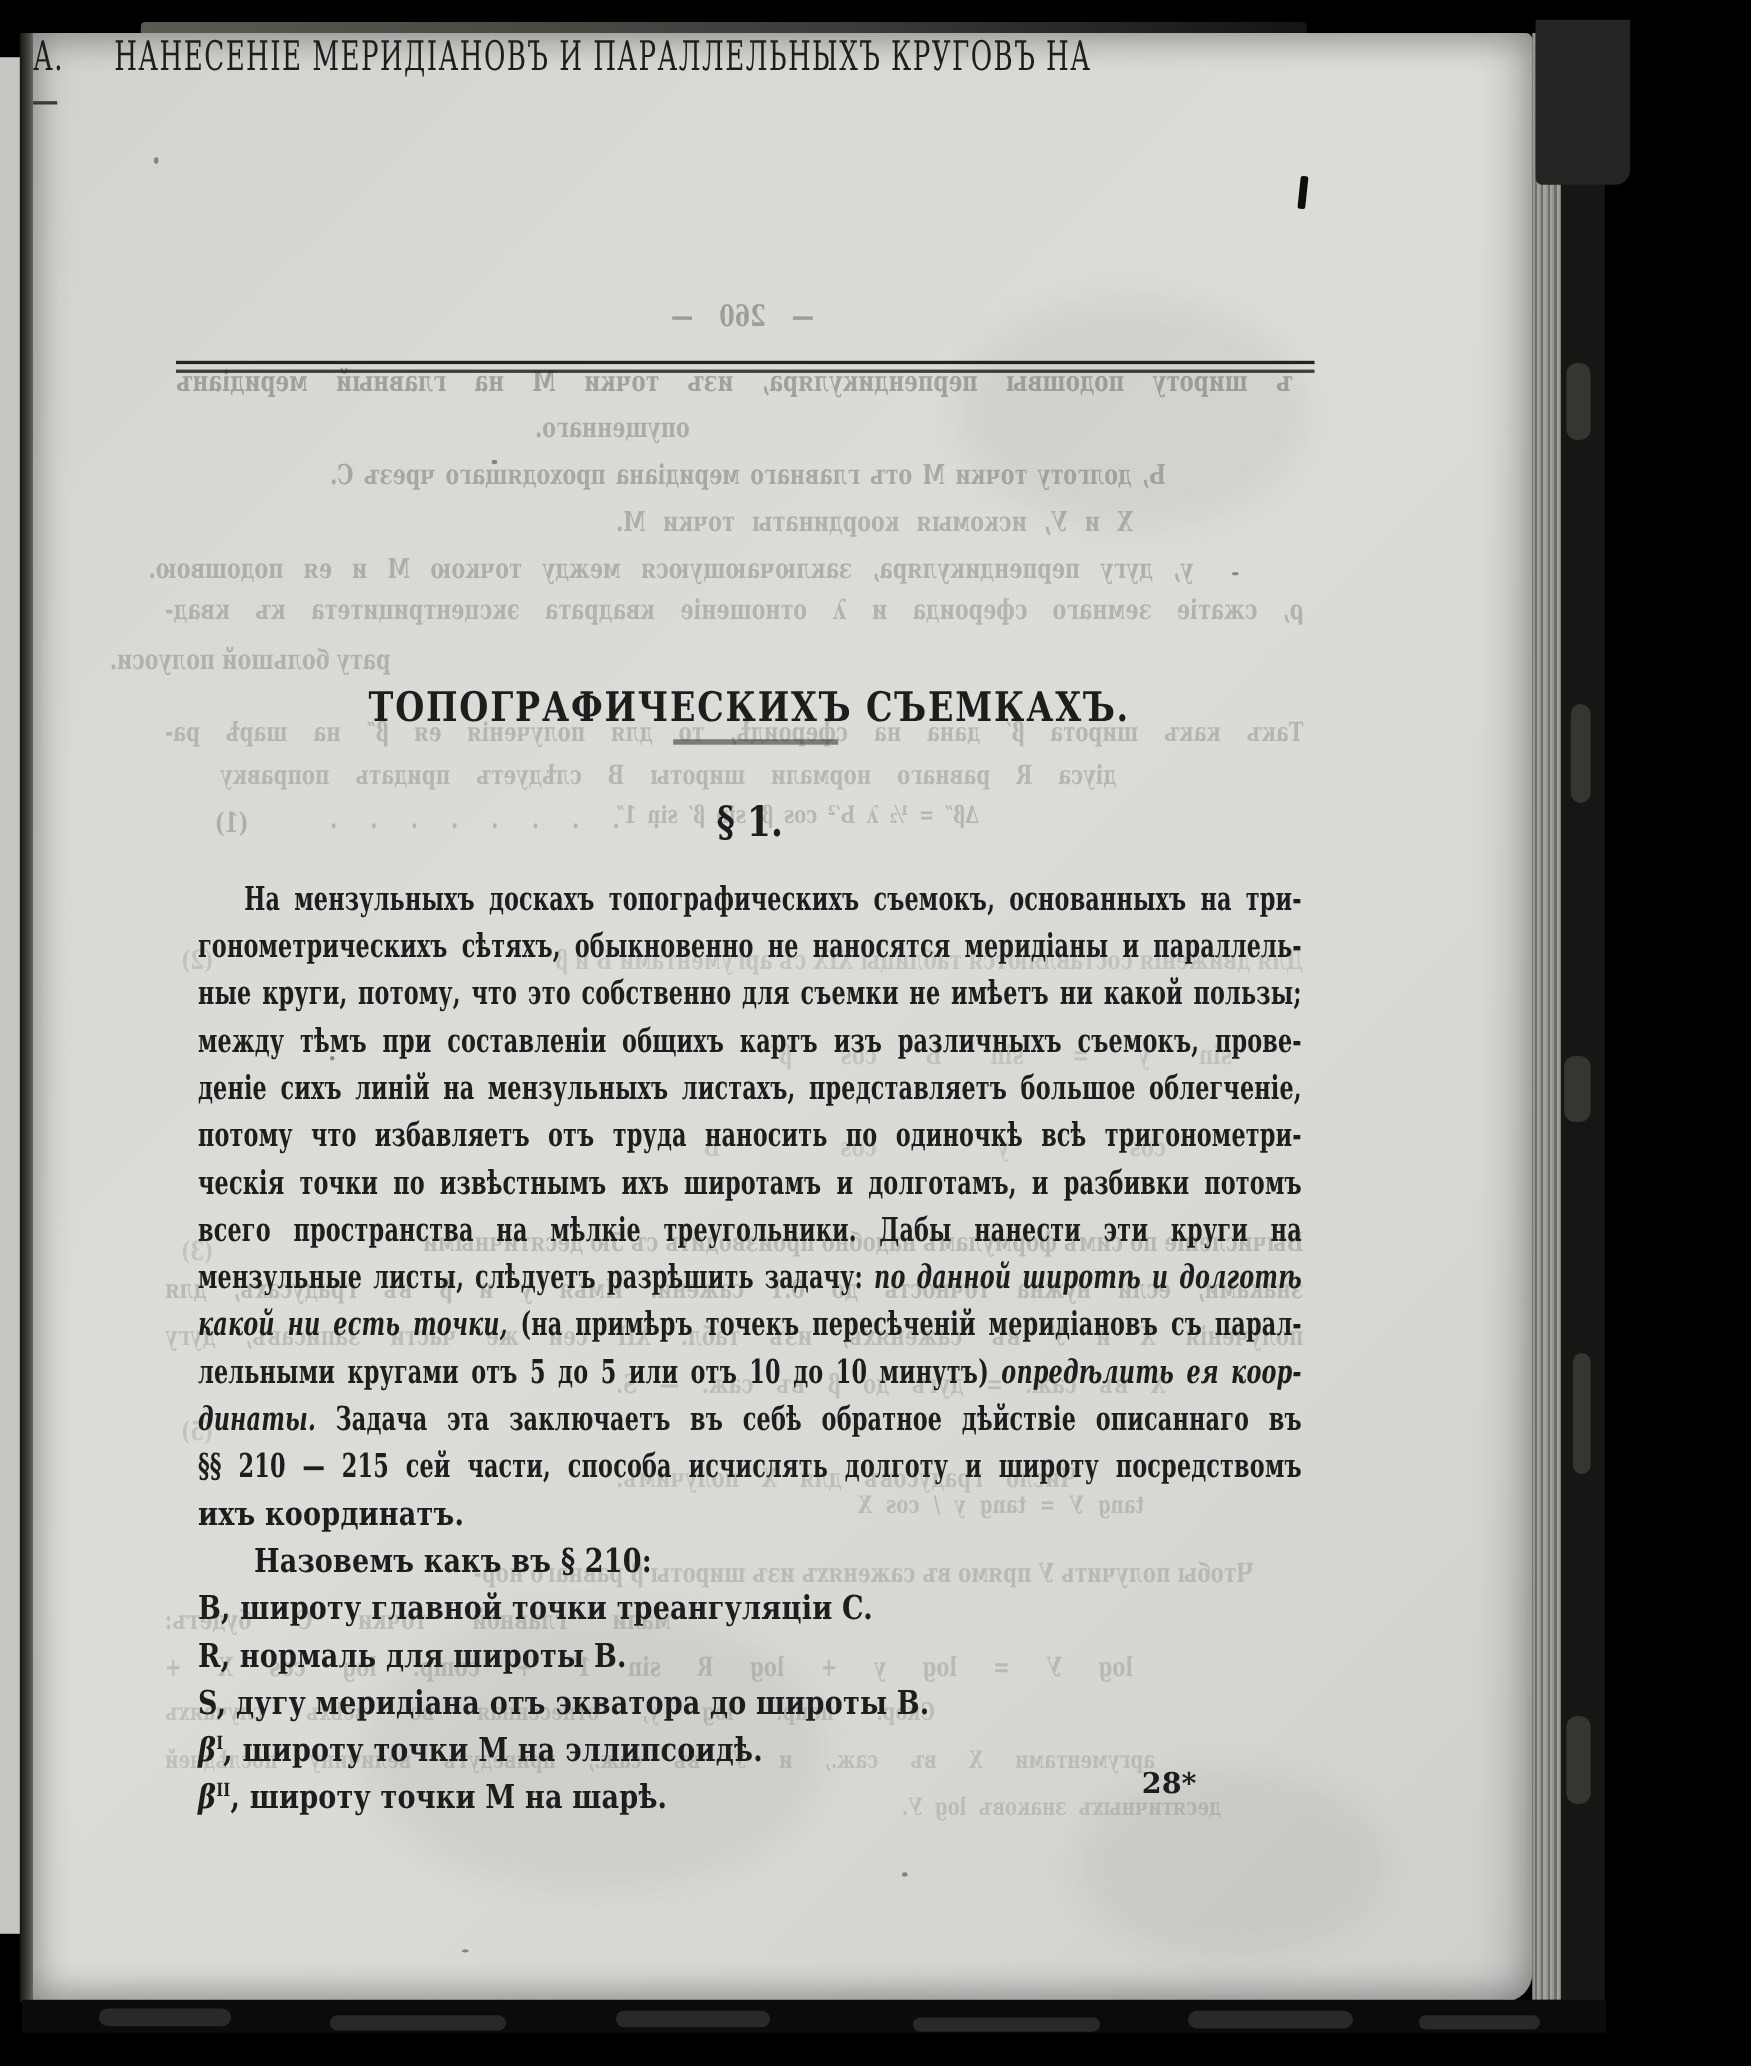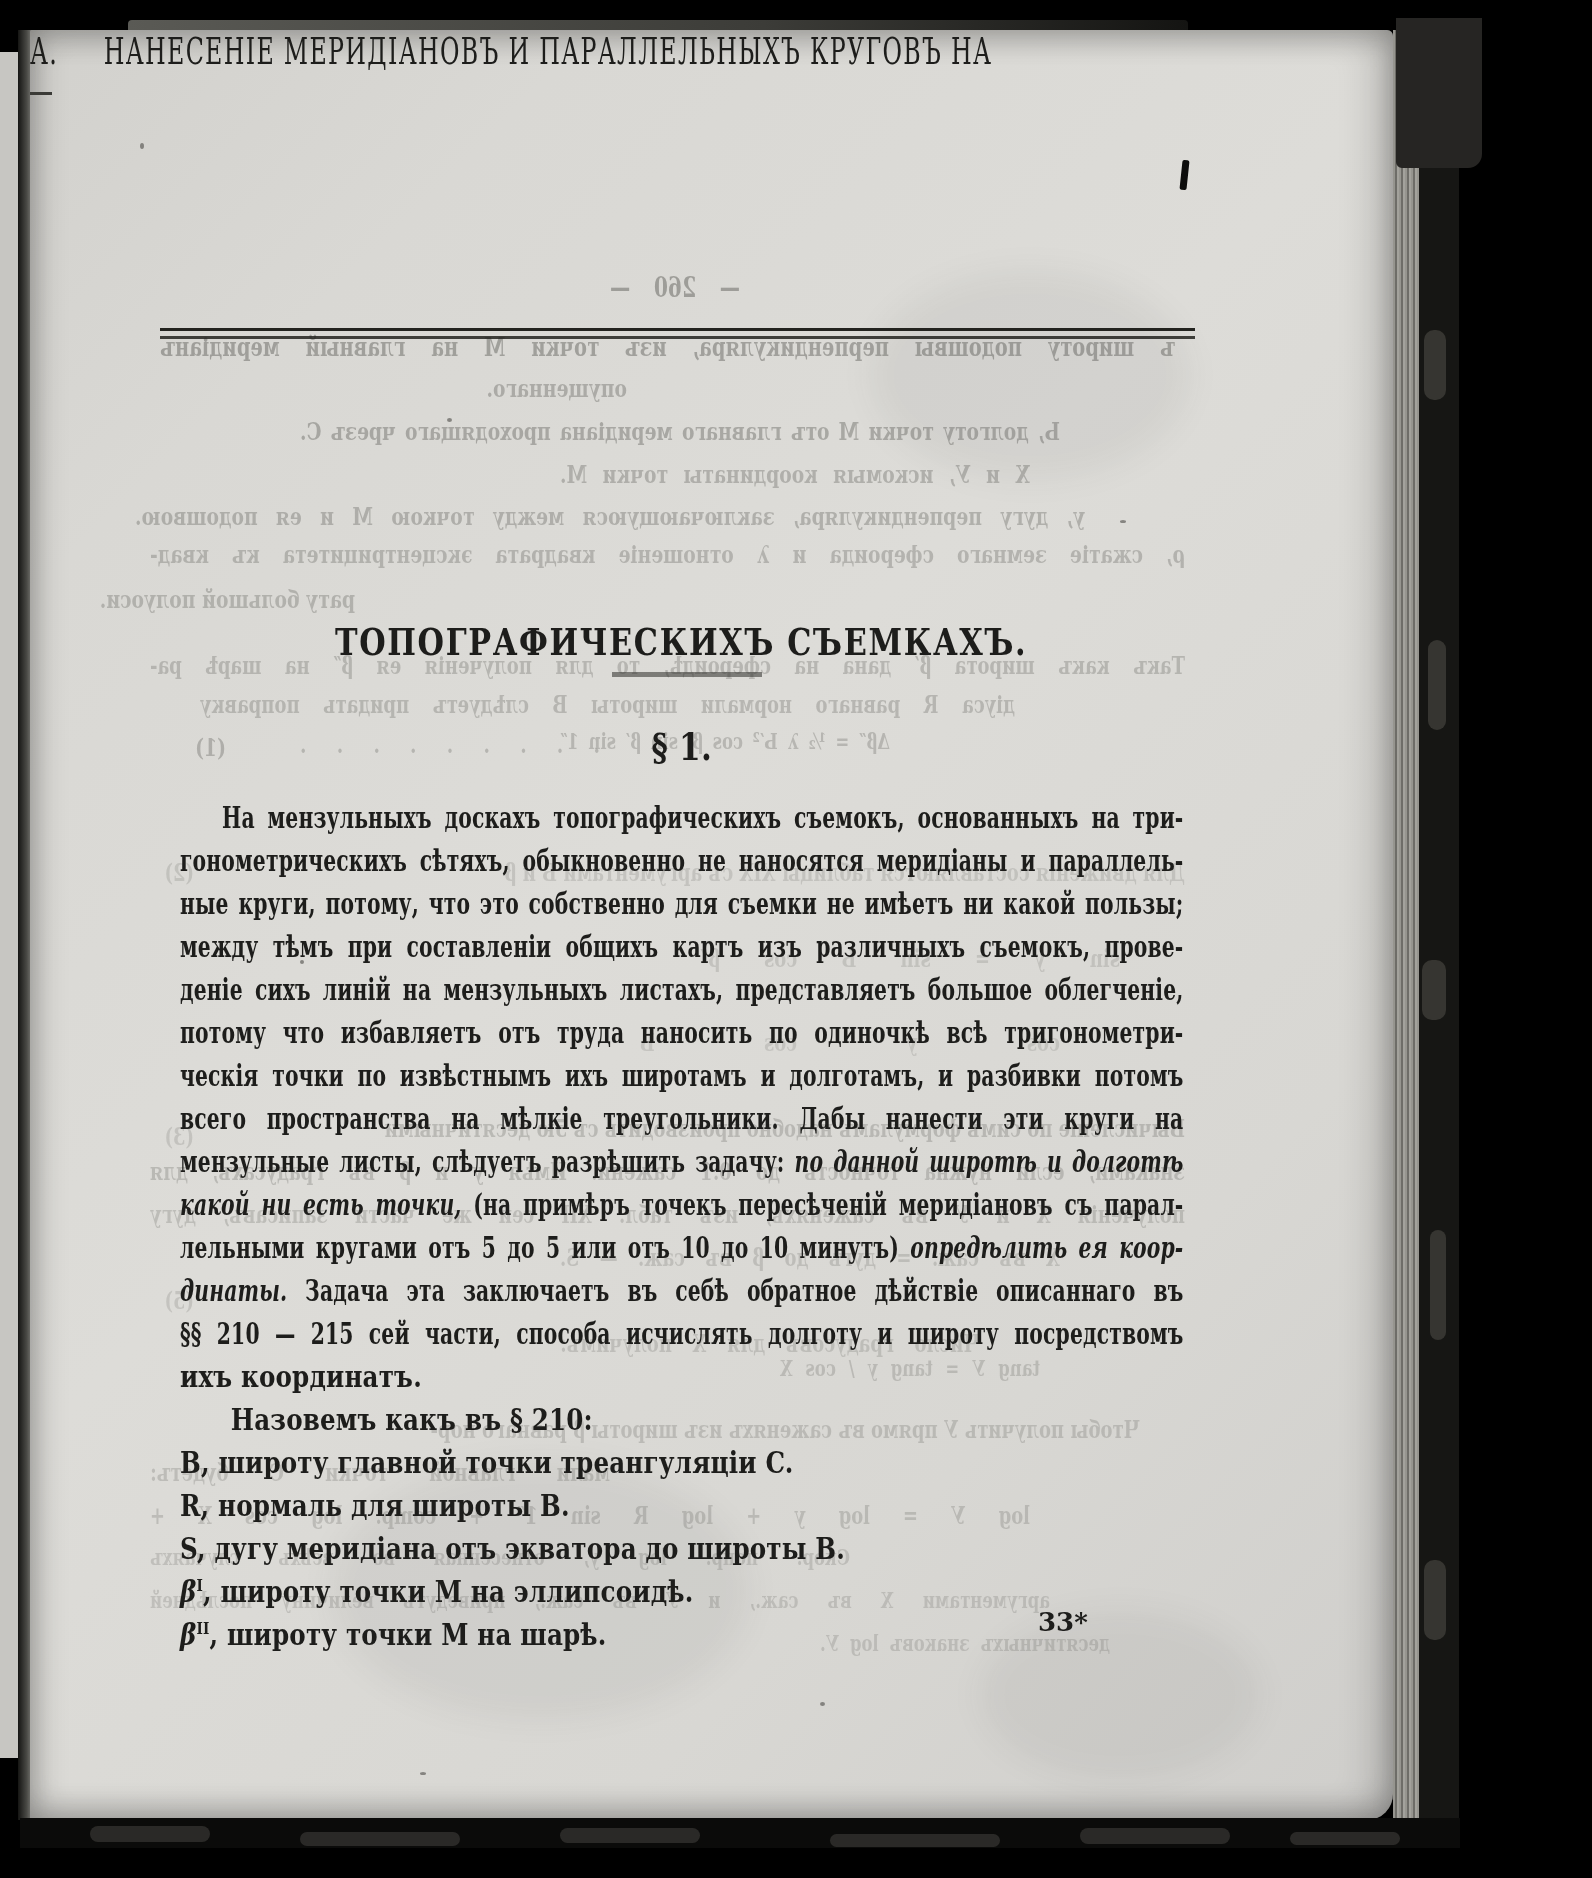--- a/index.html
+++ b/index.html
@@ -197,21 +197,21 @@
         <div class="just" style="top: 1286px;">§§ 210 — 215 сей части,  способа исчислять долготу и широту посредствомъ</div>
         <div class="flow" style="top: 1329px; left: 150px;">ихъ координатъ.</div>
         <div class="flow" style="top: 1372px; left: 150px; text-indent: 62px;">Назовемъ какъ въ § 210:</div>
         <div class="flow" style="top: 1415px; left: 150px;"><span>B, широту главной точки треангуляціи C.</span></div>
         <div class="flow" style="top: 1458px; left: 150px;"><span>R, нормаль для широты B.</span></div>
         <div class="flow" style="top: 1501px; left: 150px;"><span>S, дугу меридіана отъ экватора до широты B.</span></div>
         <div class="flow" style="top: 1544px; left: 150px;"><span class="em" style="font-style: italic;">β</span><sup class="sp">I</sup><span>, широту точки M на эллипсоидѣ.</span></div>
         <div class="flow" style="top: 1587px; left: 150px;"><span class="em" style="font-style: italic;">β</span><sup class="sp">II</sup><span>, широту точки M на шарѣ.</span></div>
       </div>
 
-    <div class="sig" style="left:1008px;top:1577px">33*</div>
+    <div class="sig" style="left:1008px;top:1577px">28*</div>
 
     <div class="ink-mark" style="left:1151px;top:130px"></div>
     <div class="tick" style="left:0px;top:62px;width:22px;height:3px"></div>
     <div class="speck" style="left:110px;top:113px;width:4px;height:6px"></div>
     <div class="speck" style="left:417px;top:388px;width:5px;height:4px"></div>
     <div class="speck" style="left:1090px;top:490px;width:6px;height:3px"></div>
     <div class="speck" style="left:270px;top:930px;width:4px;height:4px"></div>
     <div class="speck" style="left:790px;top:1672px;width:5px;height:4px"></div>
     <div class="speck" style="left:390px;top:1742px;width:6px;height:3px"></div>
   </div>

